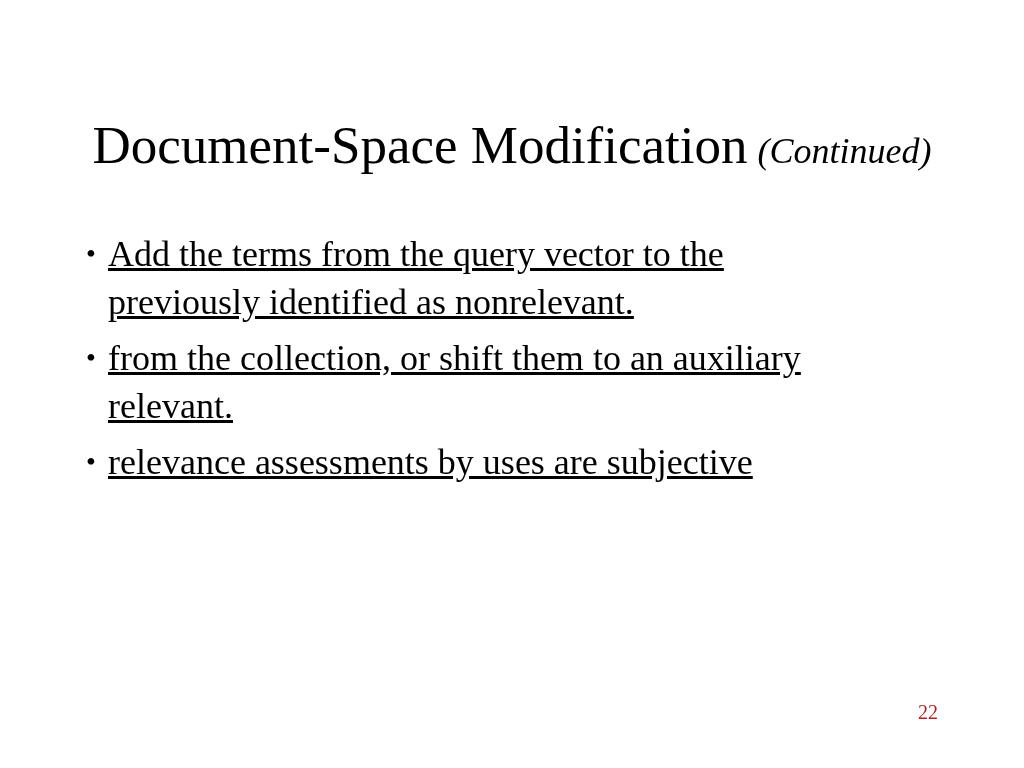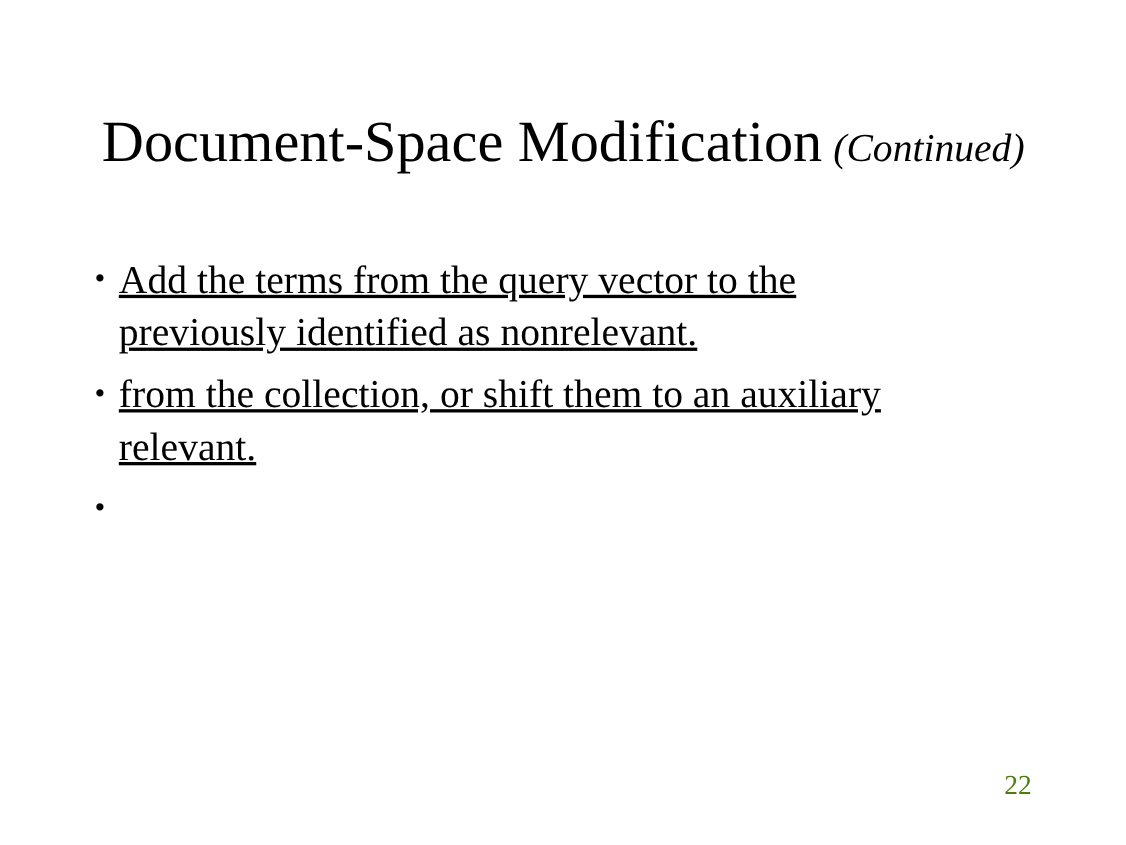--- a/index.html
+++ b/index.html
@@ -14,21 +14,21 @@
     background: #ffffff;
     color: #000000;
     font-family: "Liberation Serif", serif;
     overflow: hidden;
   }
   .title {
     position: absolute;
     top: 103px;
     left: 0;
     right: 0;
-    margin: 0;
+    margin: 16px;
     text-align: center;
     font-weight: normal;
     white-space: nowrap;
   }
   .title .title-main {
     font-size: 53px;
     line-height: 1.0;
     color: #000000;
   }
   .title .title-suffix {
@@ -62,23 +62,23 @@
     color: #000000;
   }
   .bullet-line {
     white-space: nowrap;
     text-decoration: underline;
   }
   .page-number {
     position: absolute;
     right: 86px;
     top: 701px;
-    font-size: 25px;
+    font-size: 20px;
     line-height: 1.1;
-    color: #4d7c0f;
+    color: #b91c1c;
     text-align: right;
   }
 </style>
 </head>
 <body>
 
 <div class="slide">
 
   <h1 class="title">
     <span class="title-main">Document-Space Modification</span><span class="title-suffix">(Continued)</span>
@@ -96,19 +96,20 @@
       <div class="bullet-item">
         <span class="bullet-marker">•</span>
         <div class="bullet-text">
           <div class="bullet-line">from the collection, or shift them to an auxiliary</div>
           <div class="bullet-line">relevant.</div>
         </div>
       </div>
       <div class="bullet-item">
         <span class="bullet-marker">•</span>
         <div class="bullet-text">
+          <div class="bullet-line">relevance assessments by uses are subjective</div>
         </div>
       </div>
     </div>
 
   <div class="page-number">22</div>
 
 </div>
 
 </body></html>

